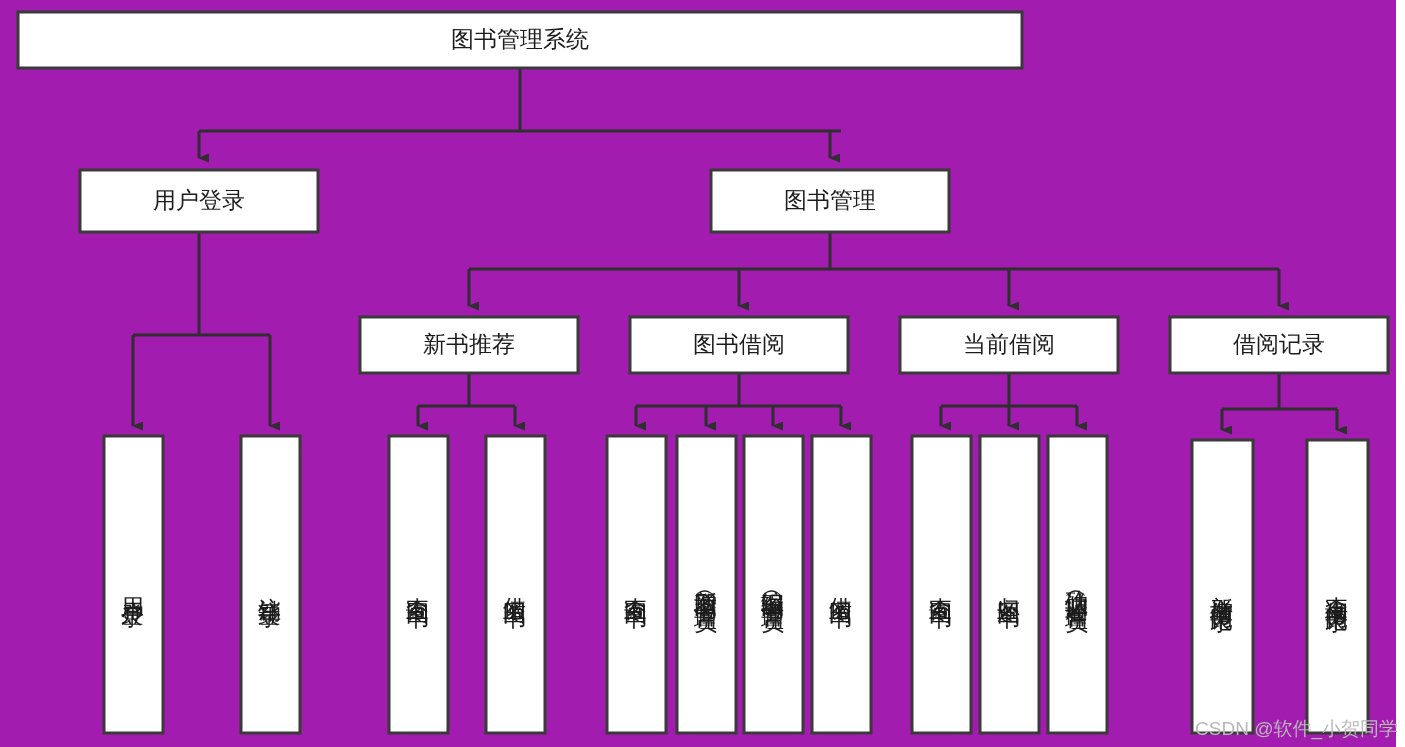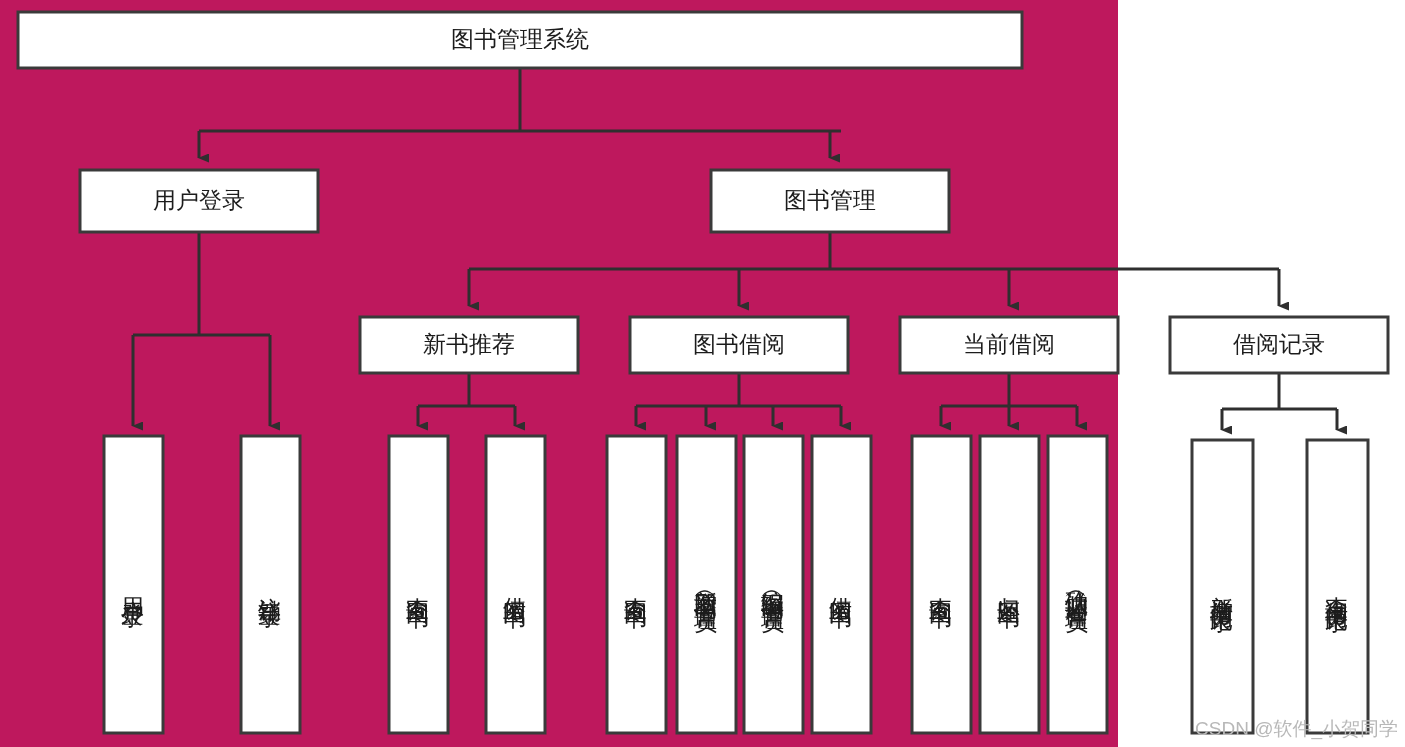--- a/index.html
+++ b/index.html
@@ -9,23 +9,23 @@
     background: #ffffff;
   }
   body {
     width: 1405px;
     height: 747px;
     font-family: "Liberation Sans", "DejaVu Sans", sans-serif;
     overflow: hidden;
   }
   #diagram-root {
     position: relative;
-    width: 1118px;
+    width: 1396px;
     height: 747px;
-    background: #be185d;
+    background: #a21caf;
   }
   svg.diagram-canvas {
     position: absolute;
     top: 0;
     left: 0;
     width: 1405px;
     height: 747px;
     display: block;
   }
   .node-box {

